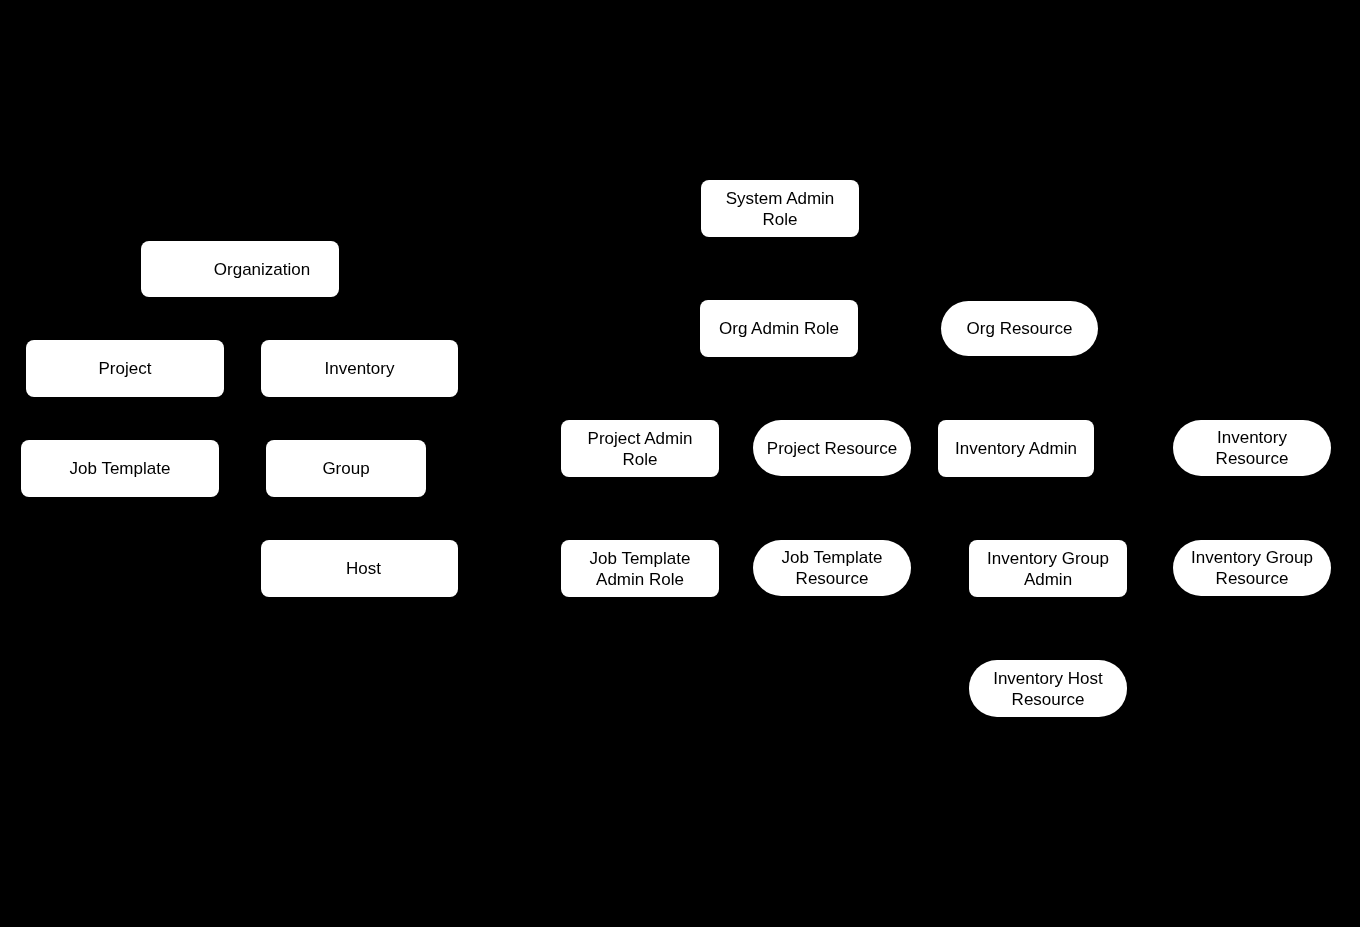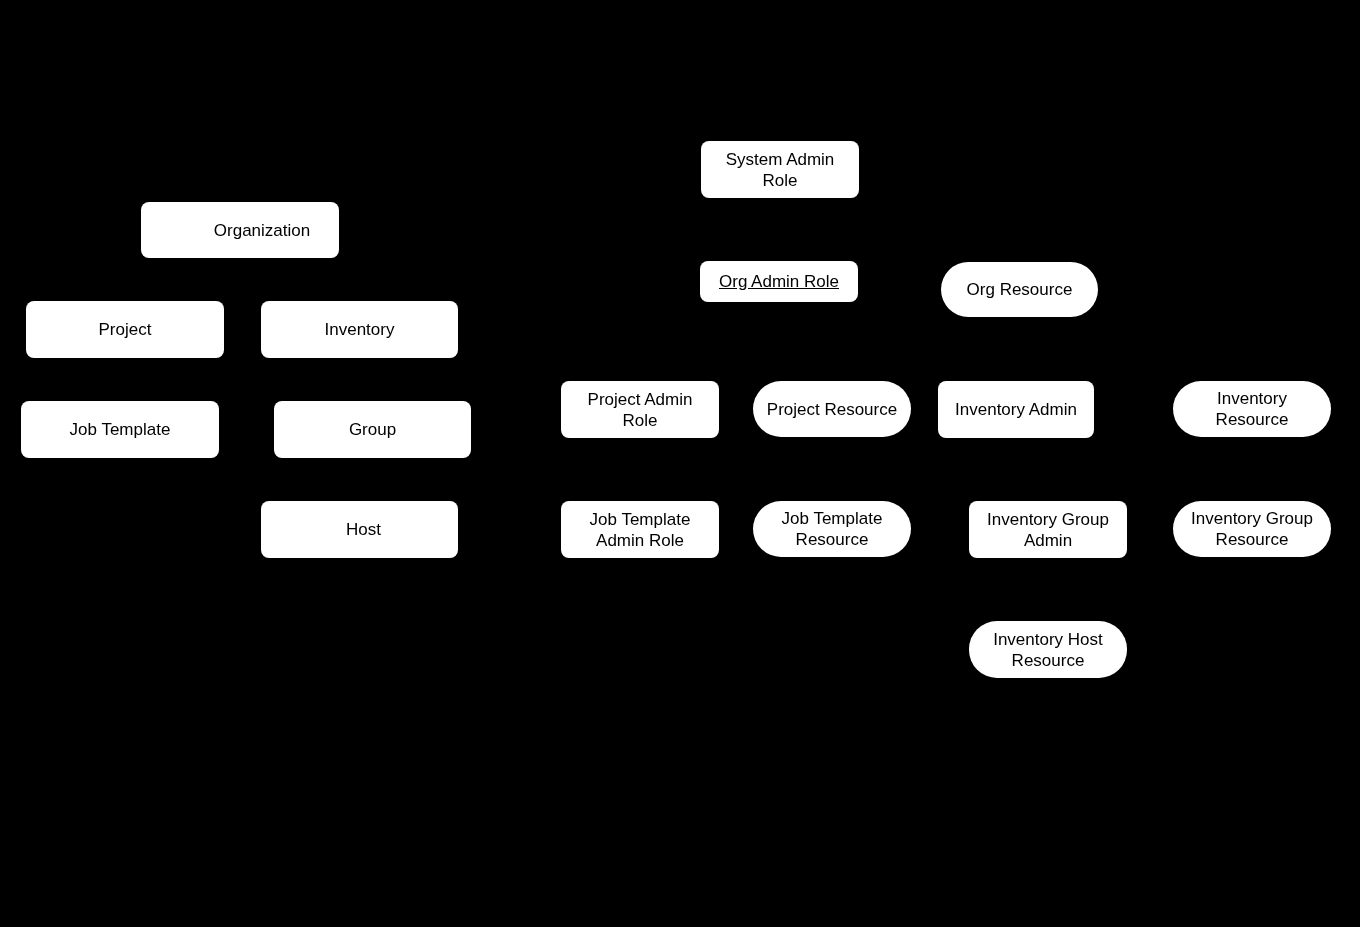--- a/index.html
+++ b/index.html
@@ -21,20 +21,21 @@
     color: #000000;
     display: flex;
     align-items: center;
     justify-content: center;
     text-align: center;
     white-space: pre-line;
     font-size: 17px;
     line-height: 21px;
     box-sizing: border-box;
     padding: 2px 4px;
+    margin-top: 39px;
   }
   .rect {
     border-radius: 8px;
   }
   .pill {
     border-radius: 28px;
     padding: 2px 12px;
   }
 </style>
 </head>
@@ -43,28 +44,28 @@
 <div class="stage">
 
   <div class="node rect" style="left:141px; top:202px; width:198px; height:56px;padding-left:48px;">Organization</div>
 
   <div class="node rect" style="left:26px; top:301px; width:198px; height:57px;">Project</div>
 
   <div class="node rect" style="left:261px; top:301px; width:197px; height:57px;">Inventory</div>
 
   <div class="node rect" style="left:21px; top:401px; width:198px; height:57px;">Job Template</div>
 
-  <div class="node rect" style="left:274px; top:401px; width:197px; height:57px;text-align:center;">Group</div>
+  <div class="node rect" style="left:266px; top:401px; width:160px; height:57px;text-align:center;">Group</div>
 
   <div class="node rect" style="left:261px; top:501px; width:197px; height:57px;padding-left:12px;">Host</div>
 
   <div class="node rect" style="left:701px; top:141px; width:158px; height:57px;">System Admin
 Role</div>
 
-  <div class="node rect" style="left:700px; top:261px; width:158px; height:41px;text-decoration:underline;">Org Admin Role</div>
+  <div class="node rect" style="left:700px; top:261px; width:158px; height:57px;">Org Admin Role</div>
 
   <div class="node pill" style="left:941px; top:262px; width:157px; height:55px;">Org Resource</div>
 
   <div class="node rect" style="left:561px; top:381px; width:158px; height:57px;">Project Admin
 Role</div>
 
   <div class="node pill" style="left:753px; top:381px; width:158px; height:56px;">Project Resource</div>
 
   <div class="node rect" style="left:938px; top:381px; width:156px; height:57px;text-align:center;">Inventory Admin</div>
 

